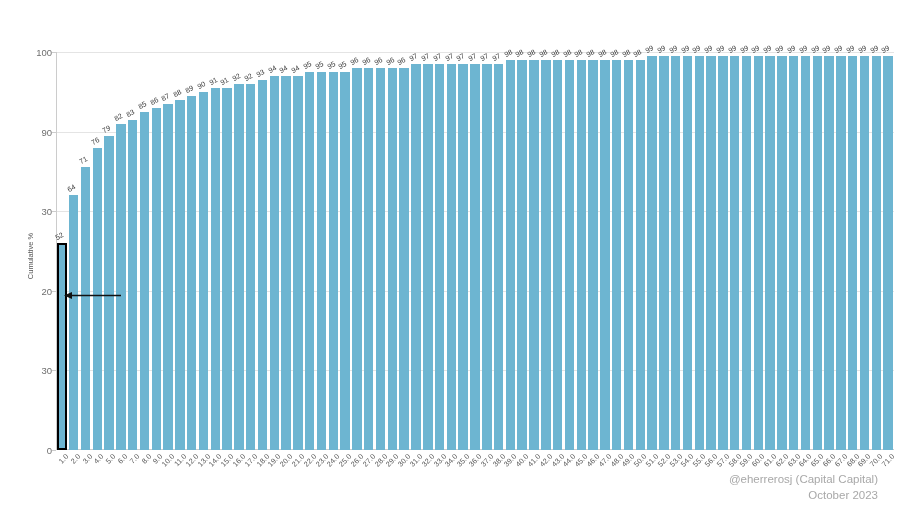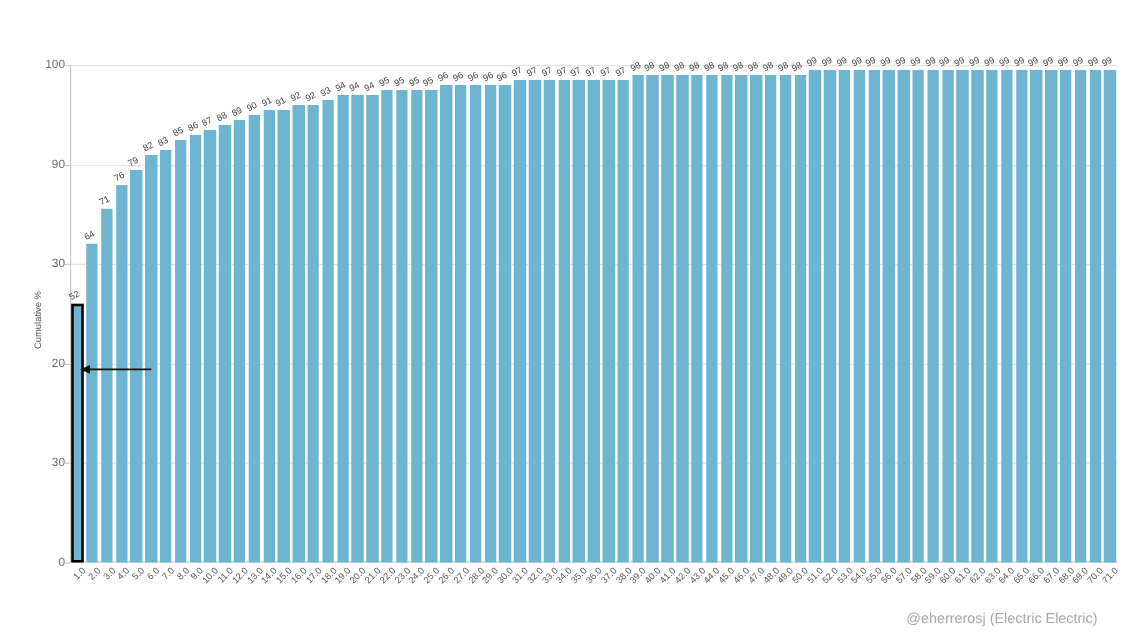--- a/index.html
+++ b/index.html
@@ -459,16 +459,17 @@
       <div class="x-tick-label" style="left: 810.099px; width: 24px;">71.0</div>
     </div>
 
   <svg id="annotation-arrow" viewBox="0 0 58 9">
     <line x1="57" y1="4.5" x2="6" y2="4.5" stroke="#111111" stroke-width="1.3"></line>
     <polygon points="0,4.5 8,1 8,8" fill="#111111"></polygon>
   </svg>
 
 
   <div id="footer">
-    <div>@eherrerosj (Electric Electric)</div>
+    <div>@eherrerosj (Capital Capital)</div>
+    <div>October 2023</div>
   </div>
 
 </div>
 
 </body></html>

